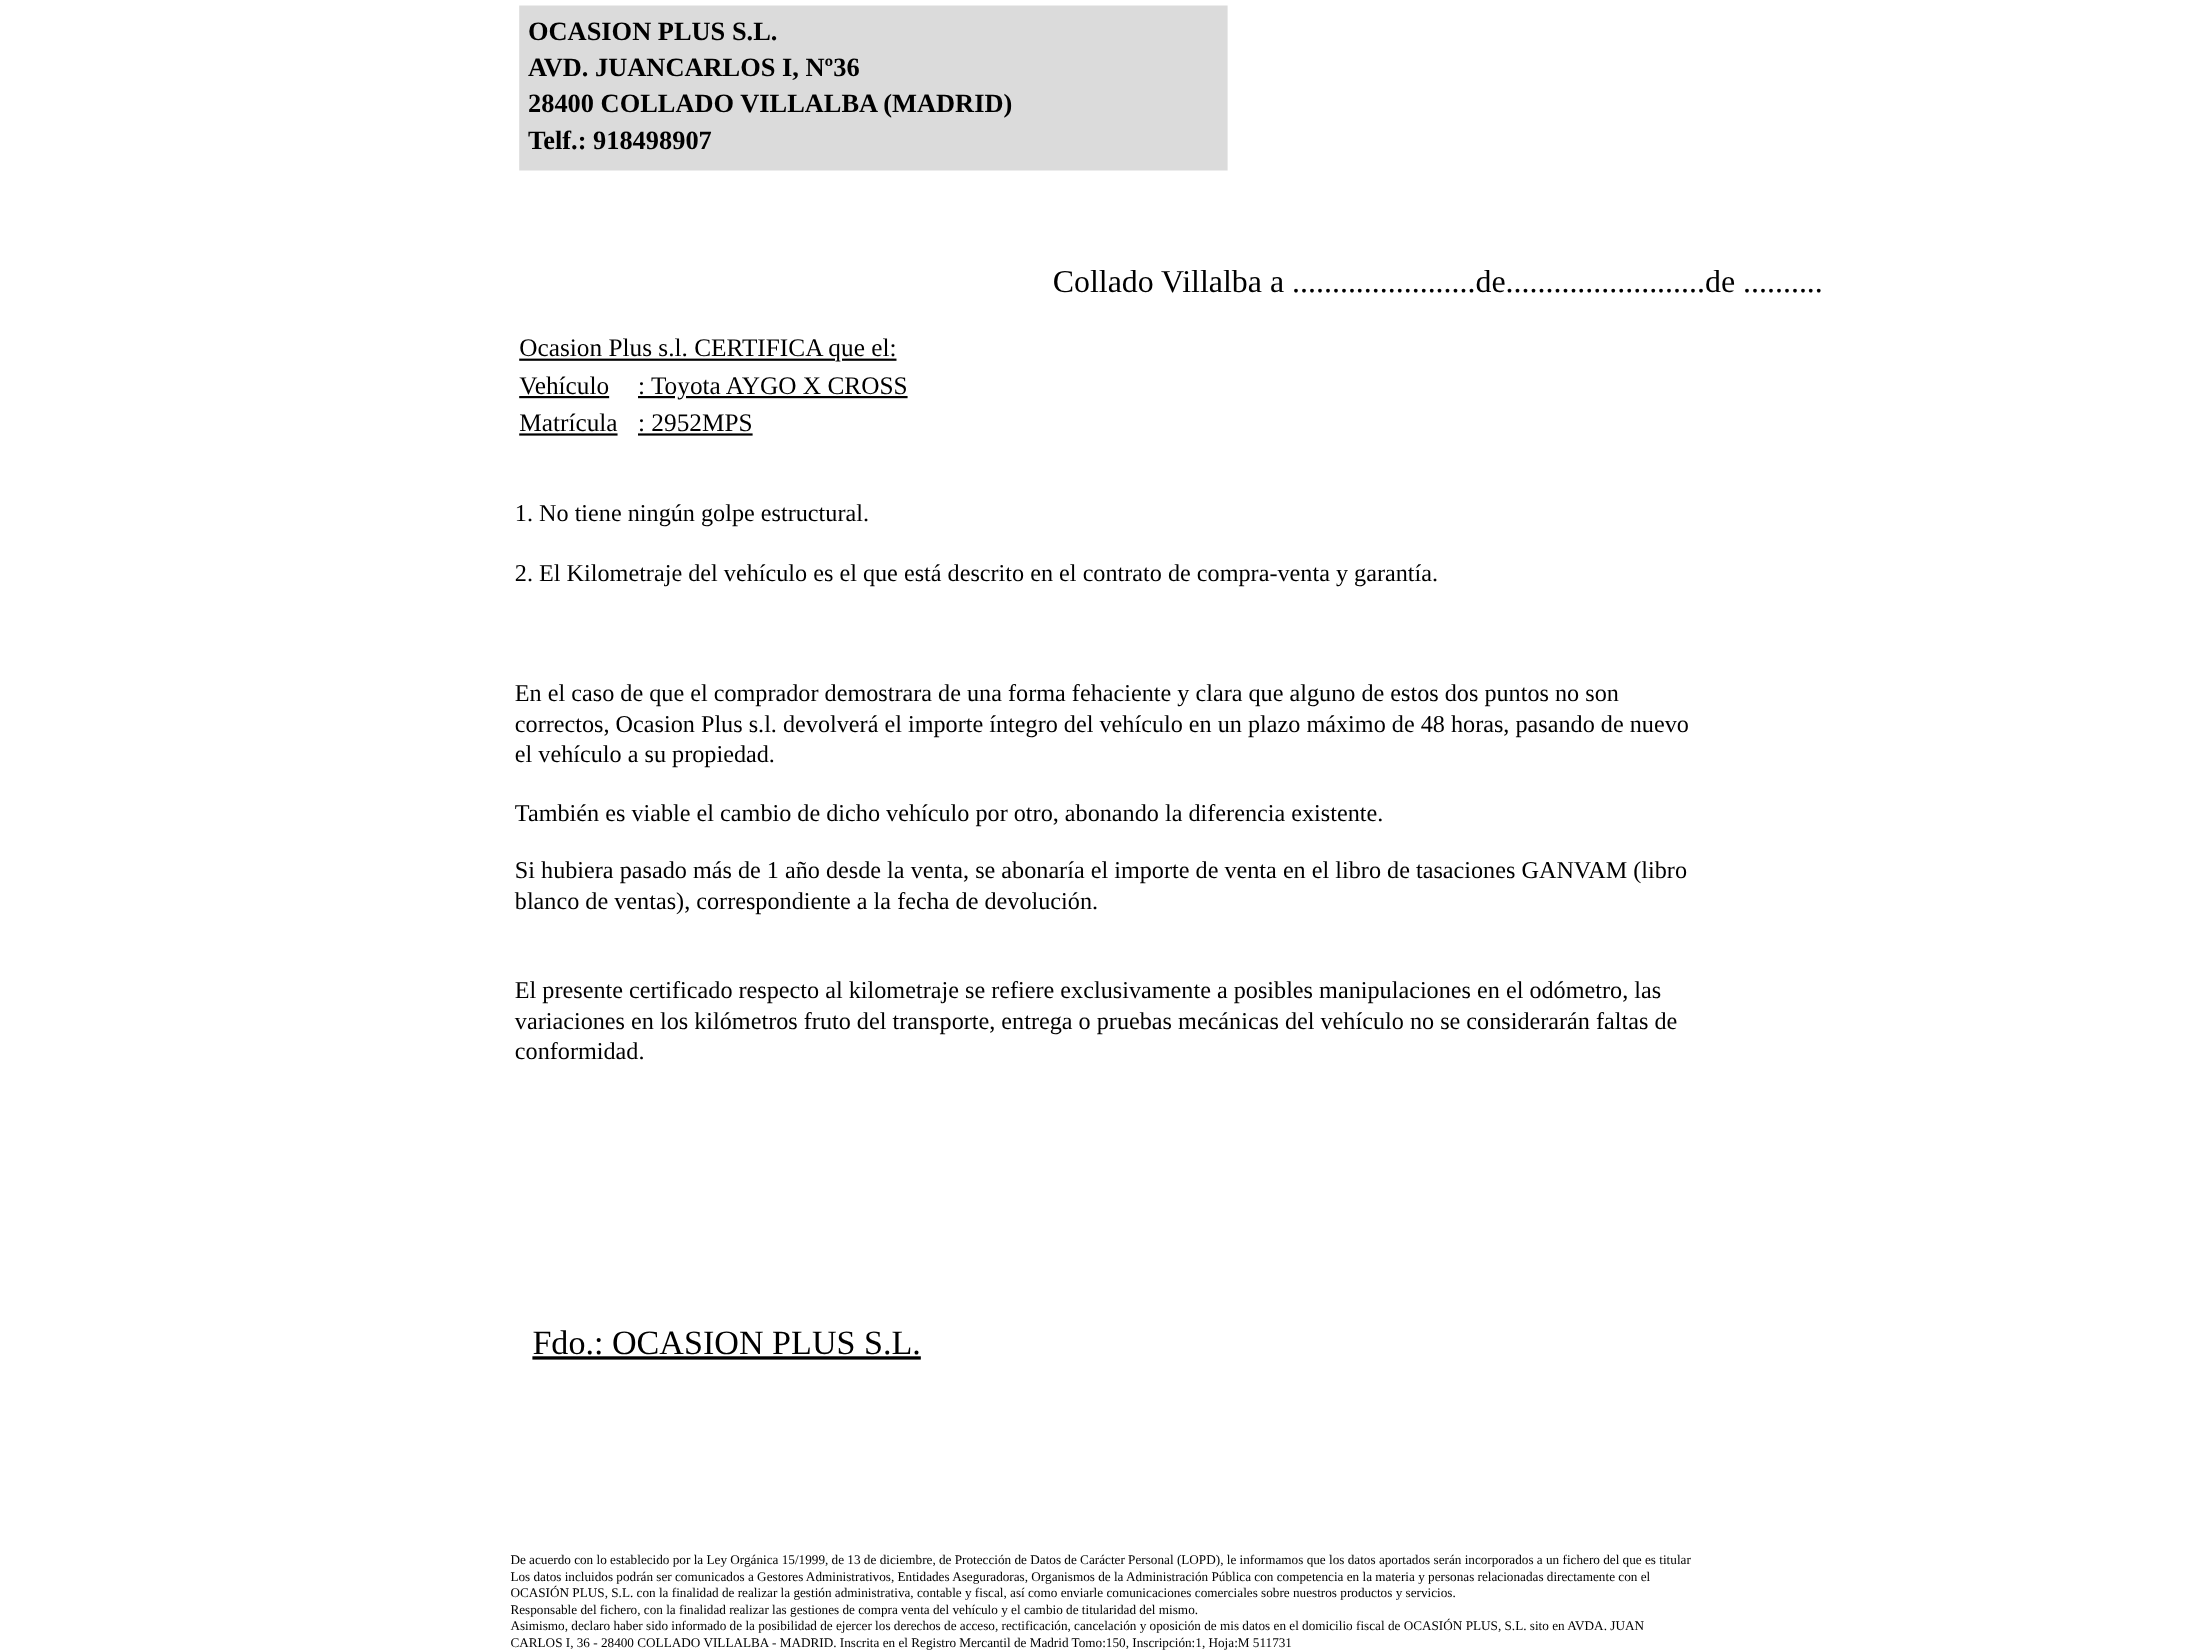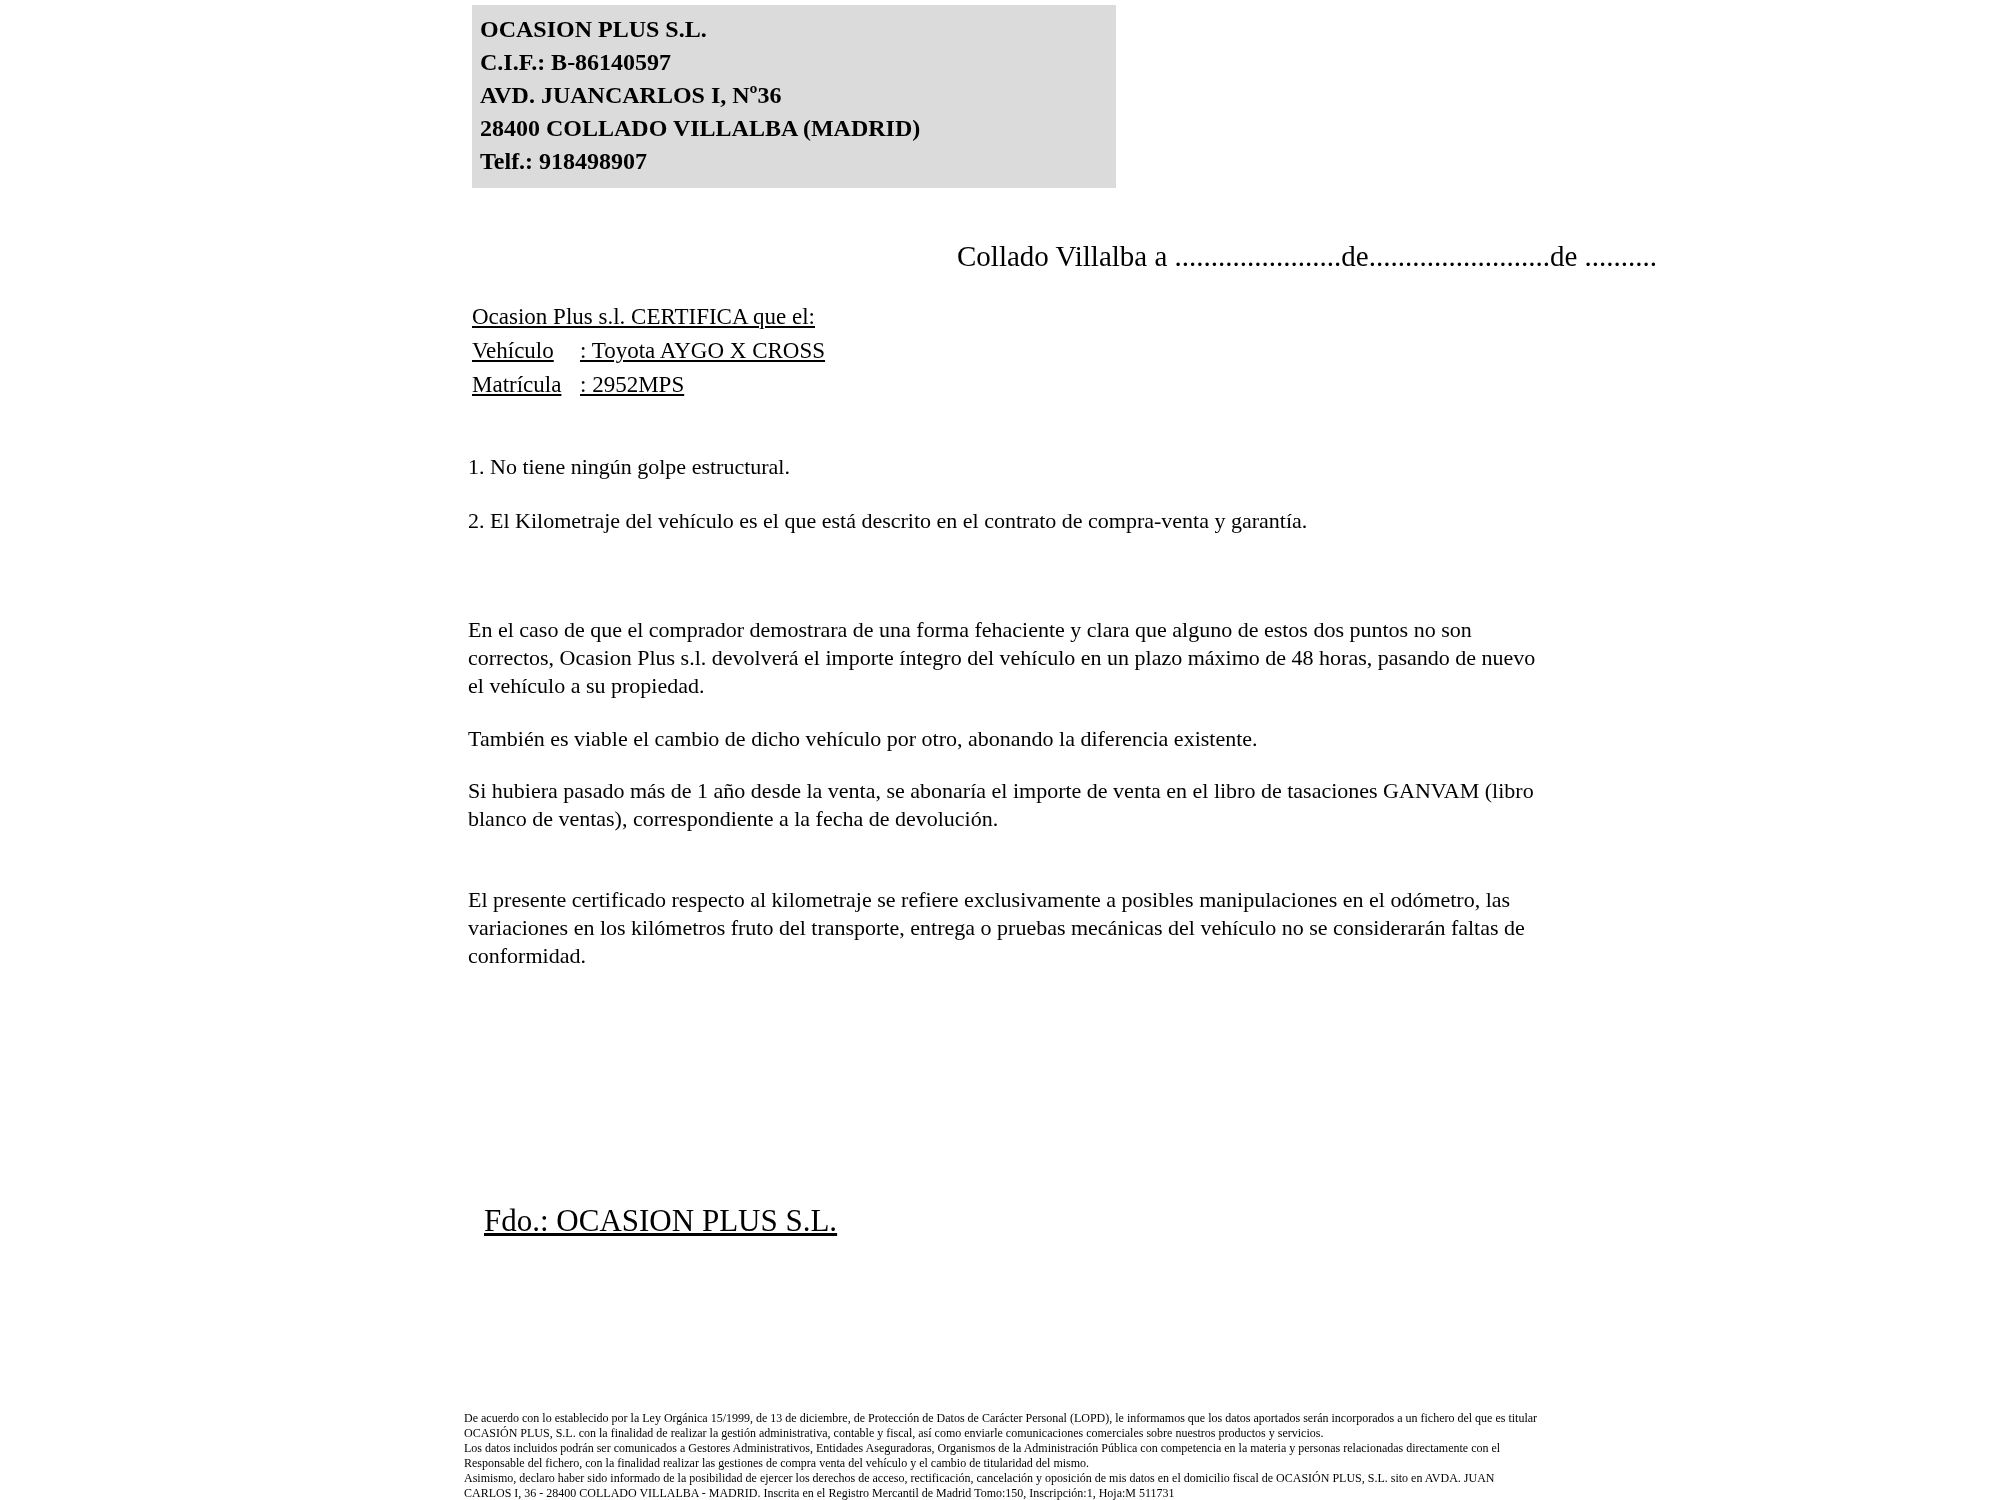--- a/index.html
+++ b/index.html
@@ -84,21 +84,20 @@
     white-space: nowrap;
   }
 </style>
 </head>
 <body>
 
 <div class="page">
 
   <div class="header-box">
     <div class="hline">OCASION PLUS S.L.</div>
-    <div class="hline">C.I.F.: B-86140597</div>
     <div class="hline">AVD. JUANCARLOS I, Nº36</div>
     <div class="hline">28400 COLLADO VILLALBA (MADRID)</div>
     <div class="hline">Telf.: 918498907</div>
   </div>
 
   <div class="date-line">Collado Villalba a .......................de.........................de ..........</div>
 
   <div class="cert-block">
     <div>Ocasion Plus s.l. CERTIFICA que el:</div>
     <div class="cert-field">
@@ -114,20 +113,20 @@
 
   <div class="body-text para-1">En el caso de que el comprador demostrara de una forma fehaciente y clara que alguno de estos dos puntos no son correctos, Ocasion Plus s.l. devolverá el importe íntegro del vehículo en un plazo máximo de 48 horas, pasando de nuevo el vehículo a su propiedad.</div>
   <div class="body-text para-2">También es viable el cambio de dicho vehículo por otro, abonando la diferencia existente.</div>
   <div class="body-text para-3">Si hubiera pasado más de 1 año desde la venta, se abonaría el importe de venta en el libro de tasaciones GANVAM (libro blanco de ventas), correspondiente a la fecha de devolución.</div>
   <div class="body-text para-4">El presente certificado respecto al kilometraje se refiere exclusivamente a posibles manipulaciones en el odómetro, las variaciones en los kilómetros fruto del transporte, entrega o pruebas mecánicas del vehículo no se considerarán faltas de conformidad.</div>
 
   <div class="signature">Fdo.: OCASION PLUS S.L.</div>
 
   <div class="footer">
     <div class="fline">De acuerdo con lo establecido por la Ley Orgánica 15/1999, de 13 de diciembre, de Protección de Datos de Carácter Personal (LOPD), le informamos que los datos aportados serán incorporados a un fichero del que es titular</div>
+    <div class="fline">Los datos incluidos podrán ser comunicados a Gestores Administrativos, Entidades Aseguradoras, Organismos de la Administración Pública con competencia en la materia y personas relacionadas directamente con el</div>
     <div class="fline">OCASIÓN PLUS, S.L. con la finalidad de realizar la gestión administrativa, contable y fiscal, así como enviarle comunicaciones comerciales sobre nuestros productos y servicios.</div>
-    <div class="fline">Los datos incluidos podrán ser comunicados a Gestores Administrativos, Entidades Aseguradoras, Organismos de la Administración Pública con competencia en la materia y personas relacionadas directamente con el</div>
     <div class="fline">Responsable del fichero, con la finalidad realizar las gestiones de compra venta del vehículo y el cambio de titularidad del mismo.</div>
     <div class="fline">Asimismo, declaro haber sido informado de la posibilidad de ejercer los derechos de acceso, rectificación, cancelación y oposición de mis datos en el domicilio fiscal de OCASIÓN PLUS, S.L. sito en AVDA. JUAN</div>
     <div class="fline">CARLOS I, 36 - 28400 COLLADO VILLALBA - MADRID. Inscrita en el Registro Mercantil de Madrid Tomo:150, Inscripción:1, Hoja:M 511731</div>
   </div>
 
 </div>
 
 </body></html>

